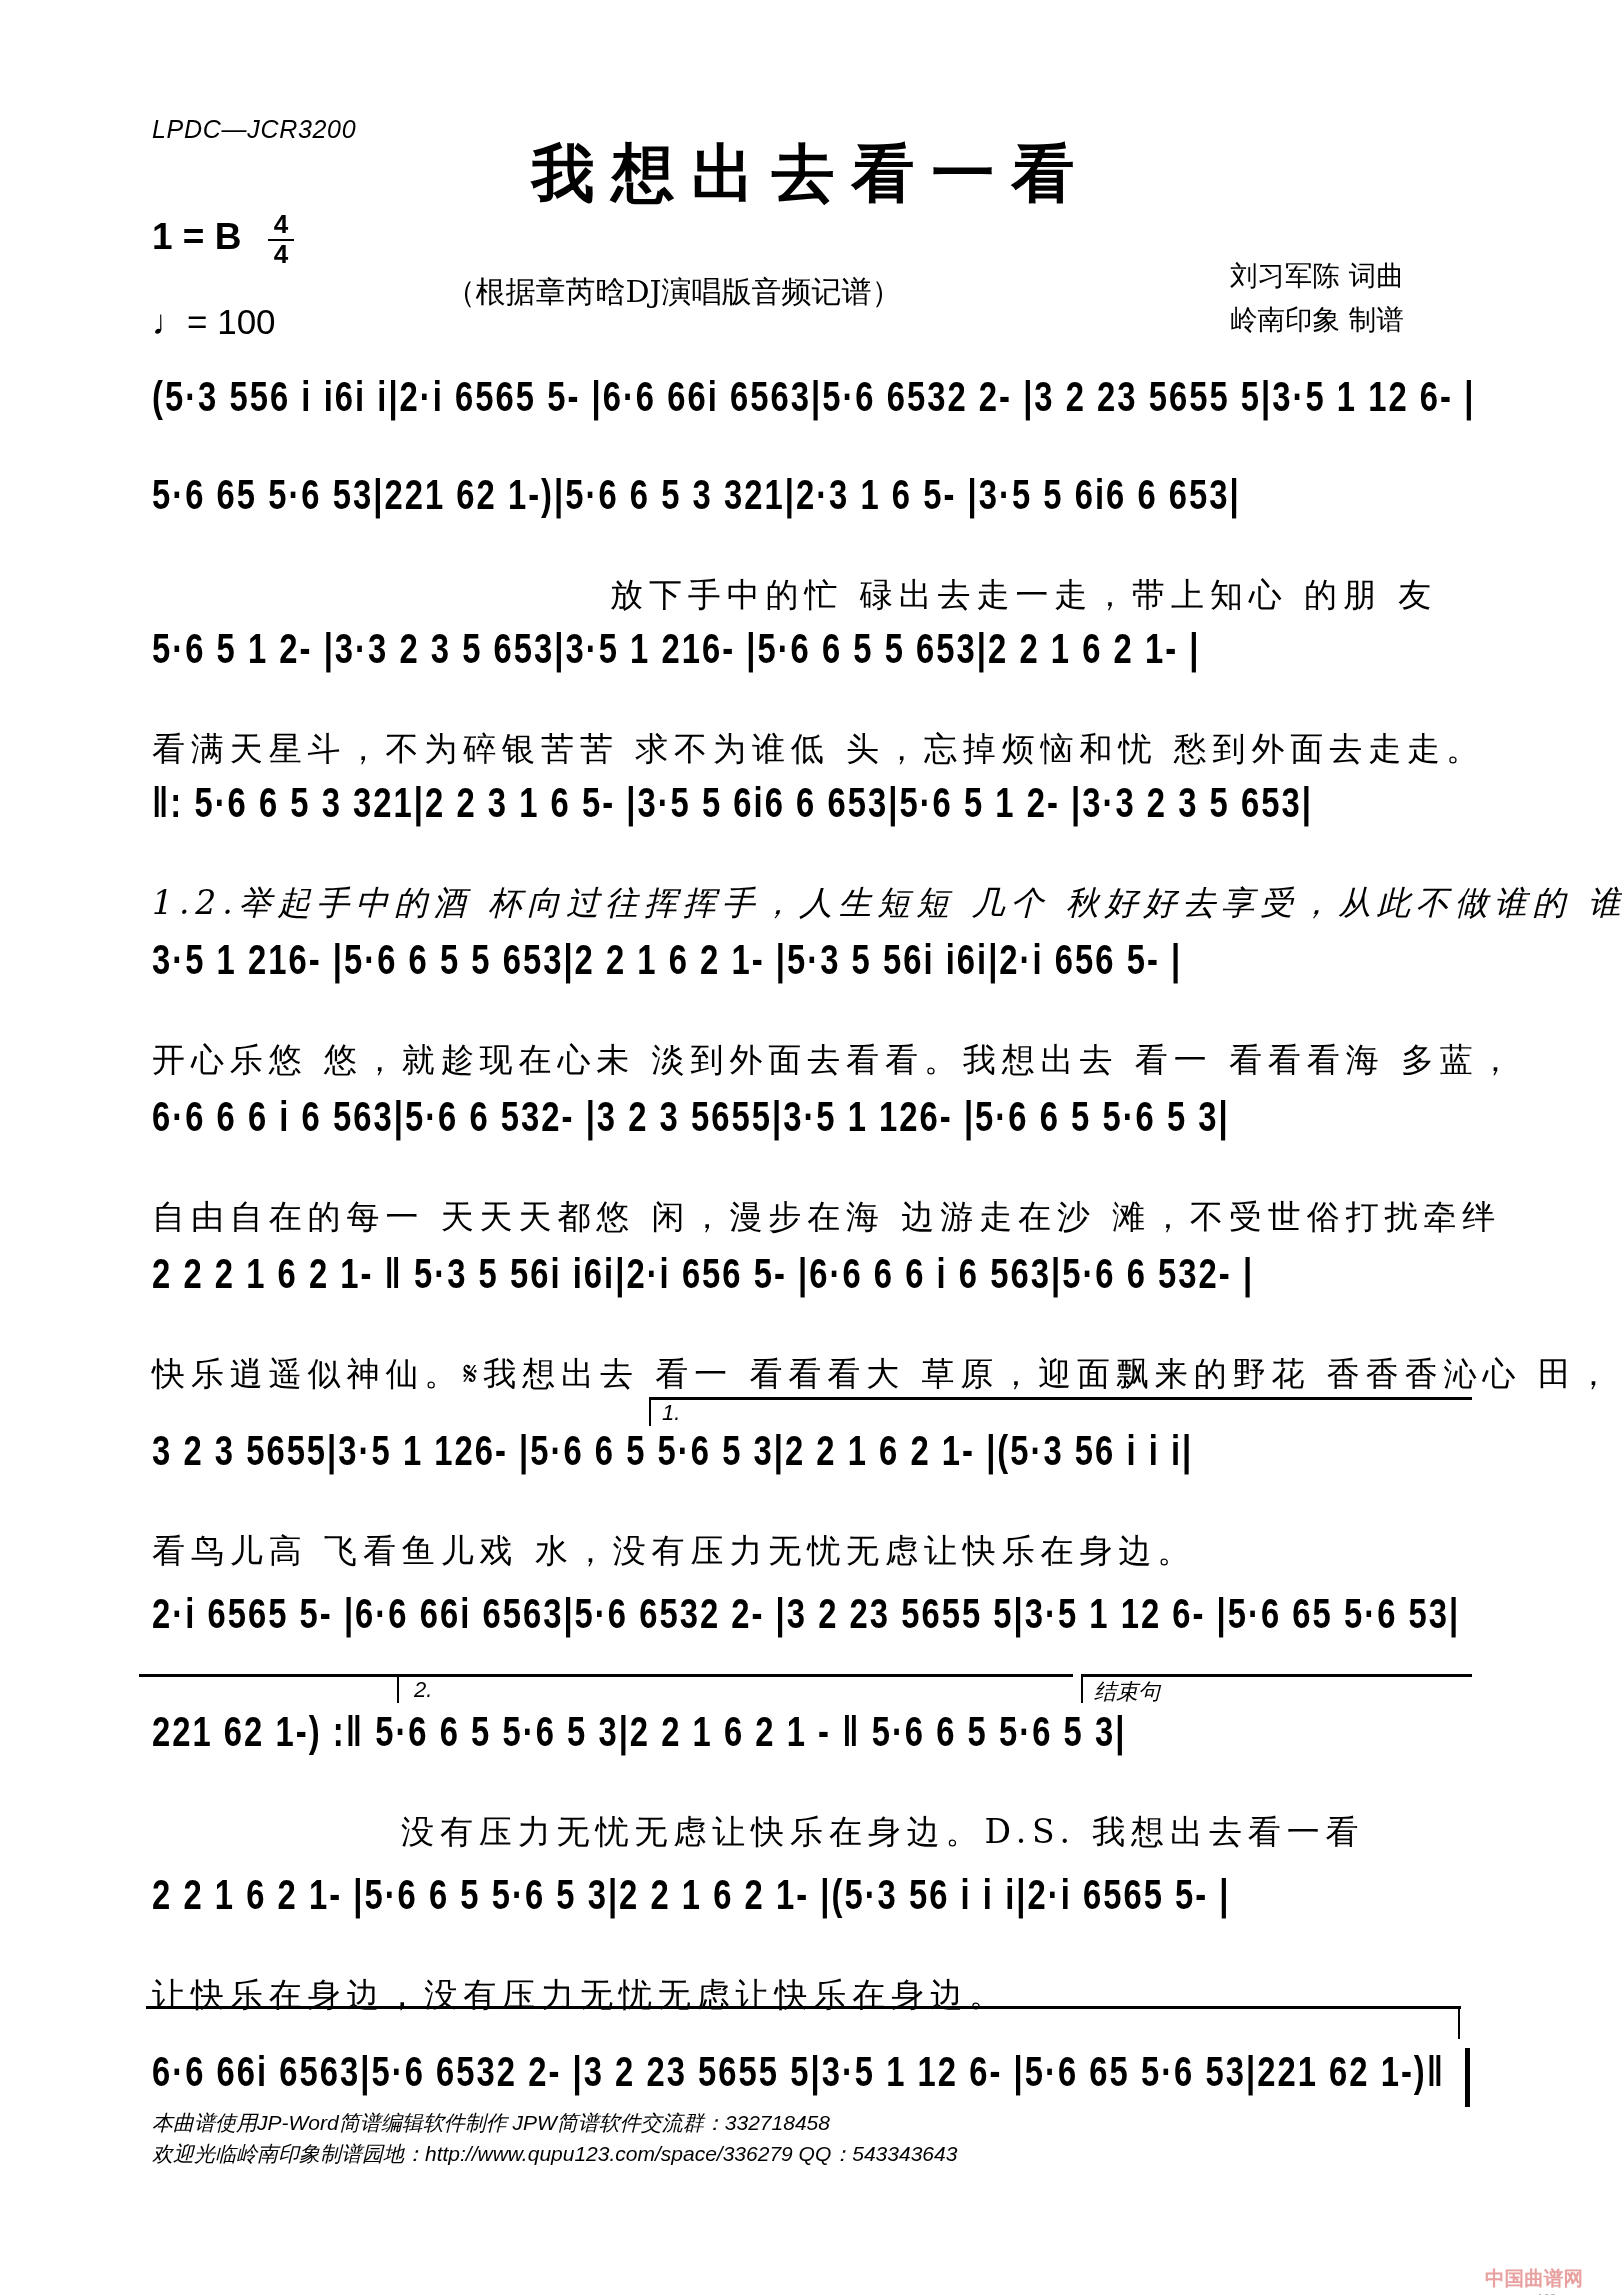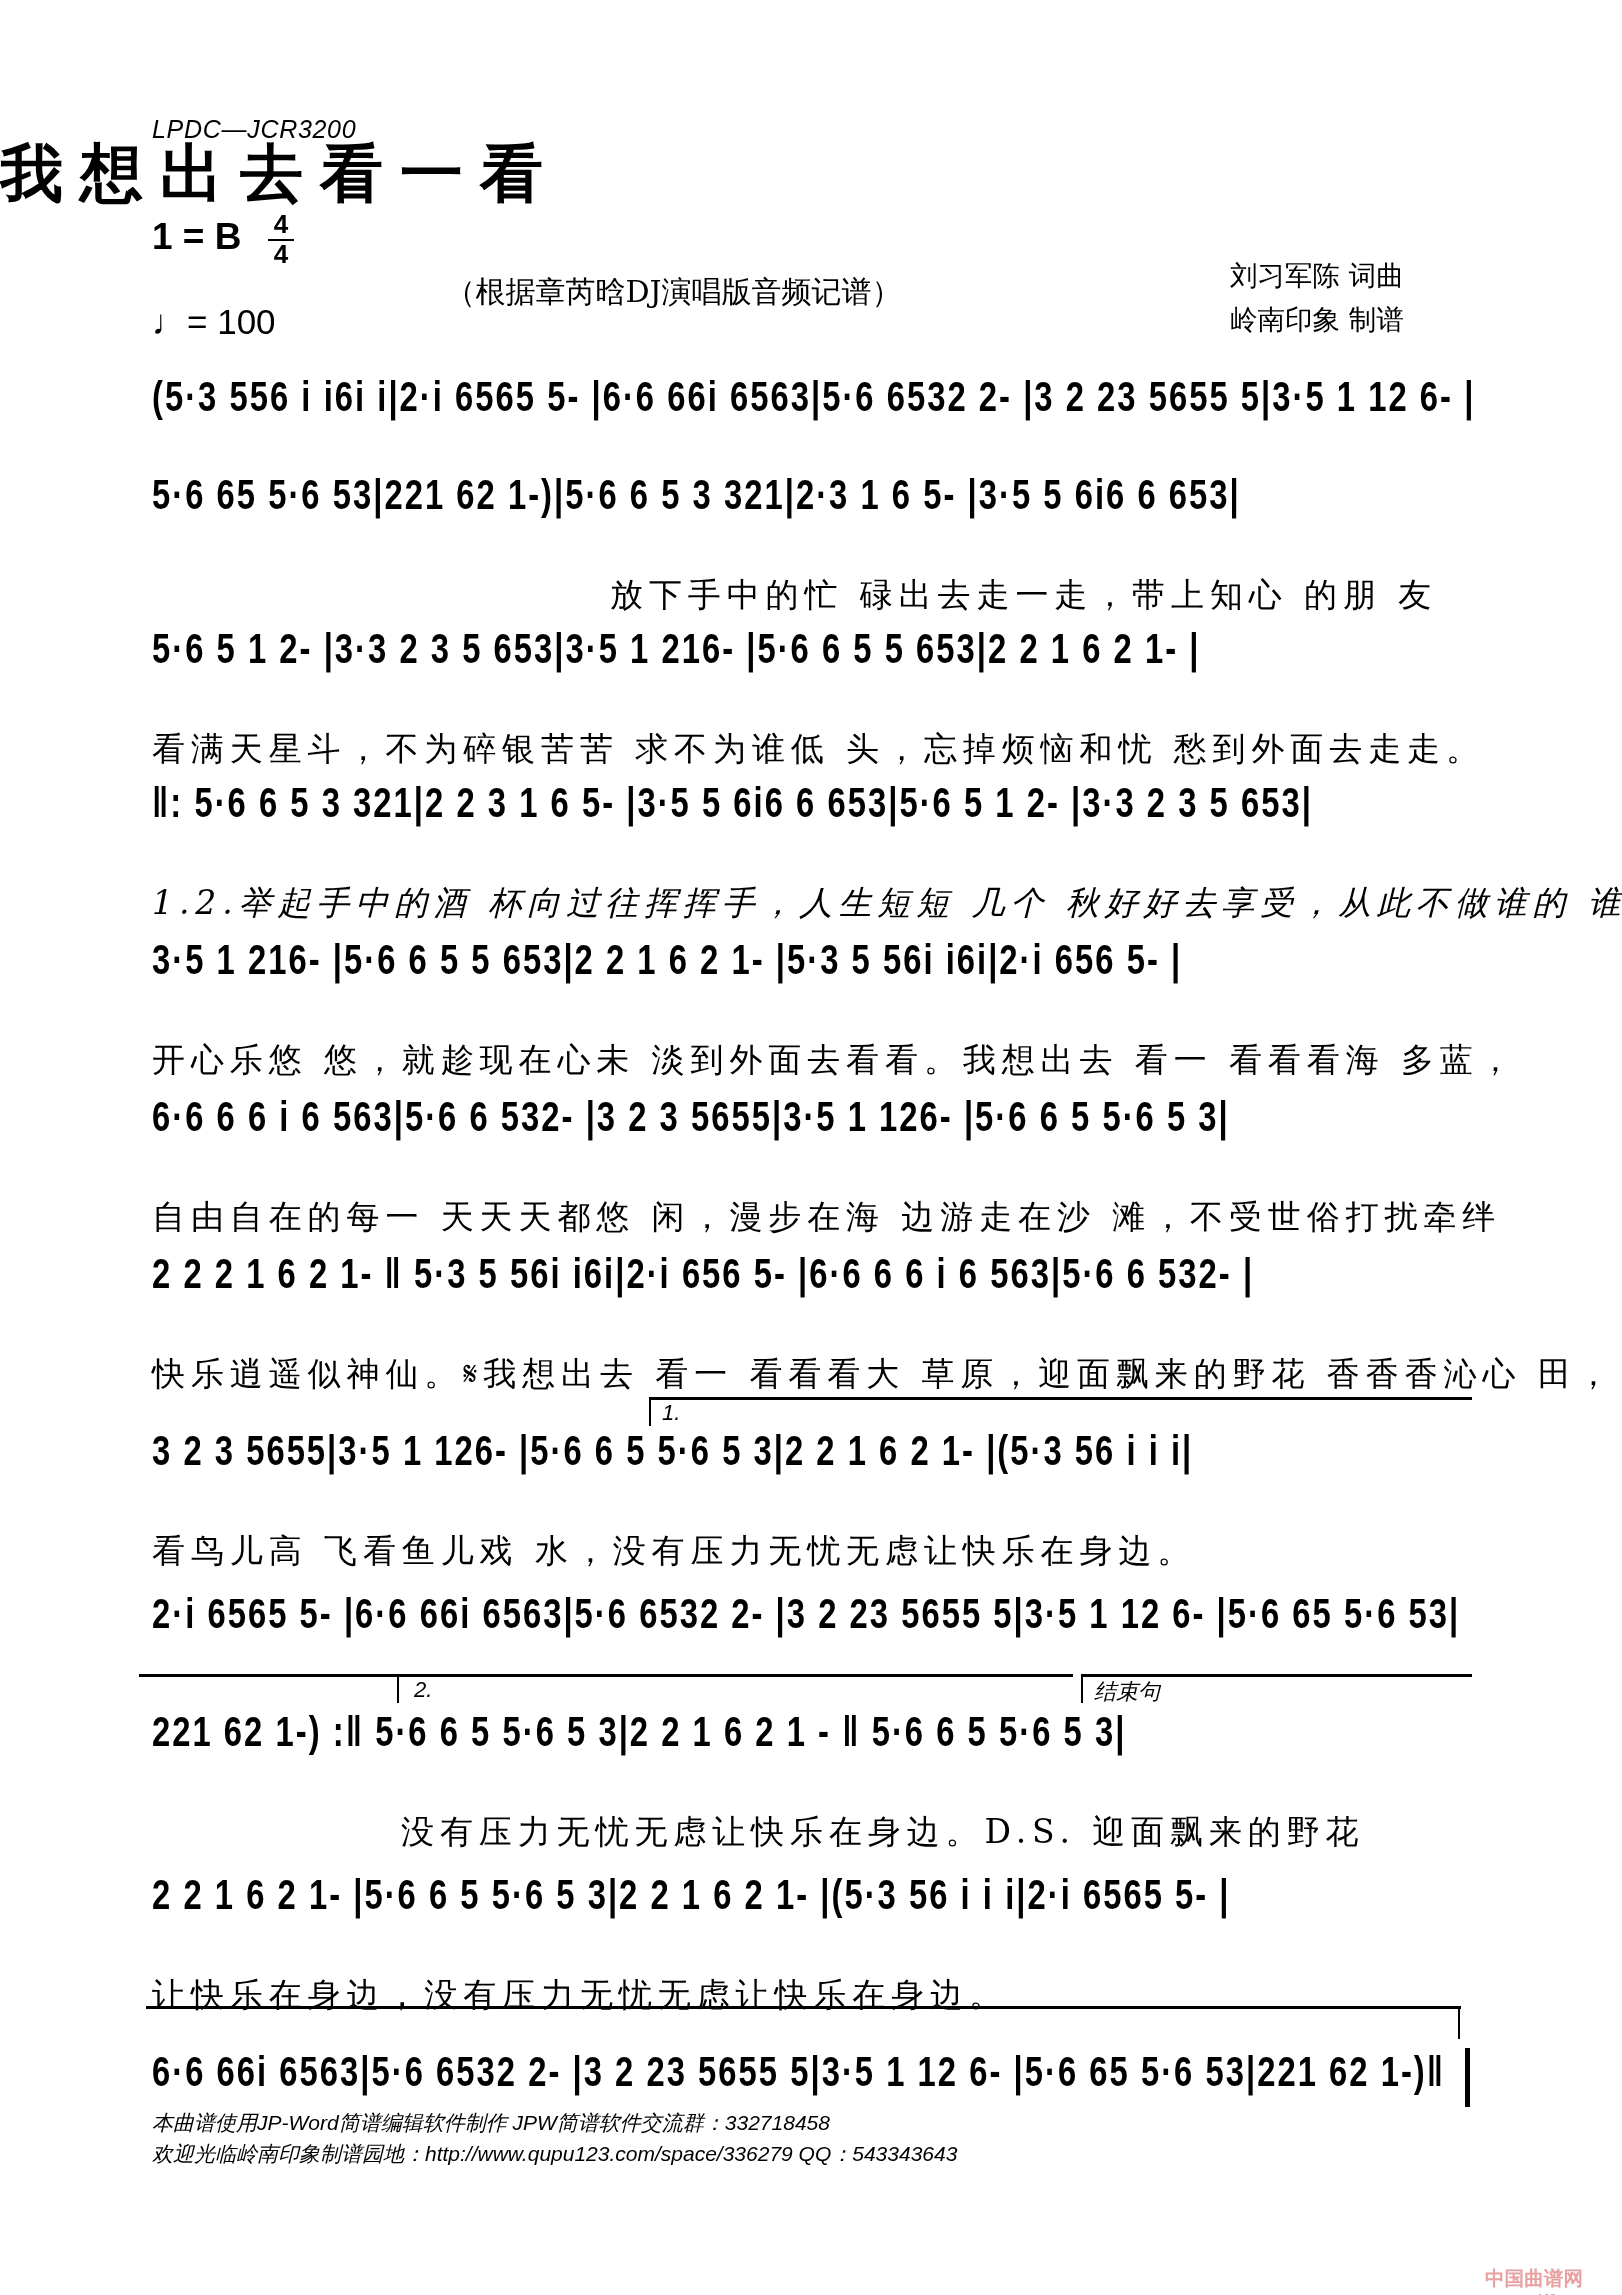--- a/index.html
+++ b/index.html
@@ -1,20 +1,20 @@
 <!DOCTYPE html>
 <html style="font-size:10.5px"><head>
 <meta charset="utf-8">
 <style>
   html, body { margin:0; padding:0; background:#ffffff; }
   body { width:1623px; height:2295px; position:relative; overflow:hidden;
          font-family:"Liberation Sans", "DejaVu Sans", sans-serif; color:#000; }
   .abs { position:absolute; }
   .code { left:152px; top:115px; font-size:25px; font-style:italic; letter-spacing:0.7px; }
-  .title { left:0; width:1623px; top:131px; text-align:left; font-size:63px; font-weight:bold;
+  .title { left:0; width:1623px; top:131px; text-align:center; font-size:63px; font-weight:bold;
            font-family:"DejaVu Serif", serif; letter-spacing:17px; }
   .key { left:152px; top:216px; font-size:37px; font-weight:bold; font-family:"Liberation Sans", sans-serif; }
   .timesig { position:absolute; left:268px; top:211px; width:26px; text-align:center; font-size:26px;
              font-weight:bold; line-height:27.5px; }
   .timesig .bar { border-top:2.6px solid #000; margin:0 auto; width:26px; }
   .tempo { left:152px; top:302px; font-size:35px; }
   .subtitle { left:0; width:1347px; top:272px; text-align:center; font-size:30px; font-family:"DejaVu Serif", serif; }
   .credits { left:1230px; top:253px; font-size:27.5px; line-height:44px; font-family:"DejaVu Serif", serif; }
   .row { position:absolute; left:152px; width:1318px; height:131px; }
   .notes { position:absolute; left:0; top:0; width:1318px; height:72px; font-family:"Liberation Sans", sans-serif;
@@ -83,21 +83,21 @@
 <div class="row" style="top:1590px;">
   <div class="notes"><span class="nt">2·i 6565 5- |6·6 66i 6563|5·6 6532 2- |3 2 23 5655 5|3·5 1 12 6- |5·6 65 5·6 53|</span></div>
 </div>
 <div class="row" style="top:1708px;">
   <div style="position:absolute; left:-13px; top:-34px; width:258px; border-top:3.3px solid #000;"></div>
   <div class="volta" style="left:245px; top:-34px; width:674px;"></div>
   <div class="volta-label" style="left:262px; top:-31px;">2.</div>
   <div class="volta" style="left:929px; top:-34px; width:389px;"></div>
   <div class="volta-label" style="left:942px; top:-31px;">结束句</div>
   <div class="notes"><span class="nt">221 62 1-) :‖ 5·6 6 5 5·6 5 3|2 2 1 6 2 1 - ‖  5·6 6 5 5·6 5 3|</span></div>
-  <div class="lyric" style="left:249px;">没有压力无忧无虑让快乐在身边。D.S. 迎面飘来的野花</div>
+  <div class="lyric" style="left:249px;">没有压力无忧无虑让快乐在身边。D.S. 我想出去看一看</div>
 </div>
 <div class="row" style="top:1871px;">
   <div class="notes"><span class="nt">2 2 1 6 2 1- |5·6 6 5 5·6 5 3|2 2 1 6 2 1- |(5·3 56 i i i|2·i 6565 5- |</span></div>
   <div class="lyric" style="left:0;">让快乐在身边，没有压力无忧无虑让快乐在身边。</div>
 </div>
 <div class="row" style="top:2048px;">
   <div style="position:absolute; left:-6.5px; top:-42px; width:1315px; border-top:3.9px solid #000;"></div>
   <div style="position:absolute; left:1306px; top:-42px; height:33px; border-left:2px solid #000;"></div>
   <div class="notes"><span class="nt">6·6 66i 6563|5·6 6532 2- |3 2 23 5655 5|3·5 1 12 6- |5·6 65 5·6 53|221 62 1-)‖</span></div>
   <div class="endbar"></div>

